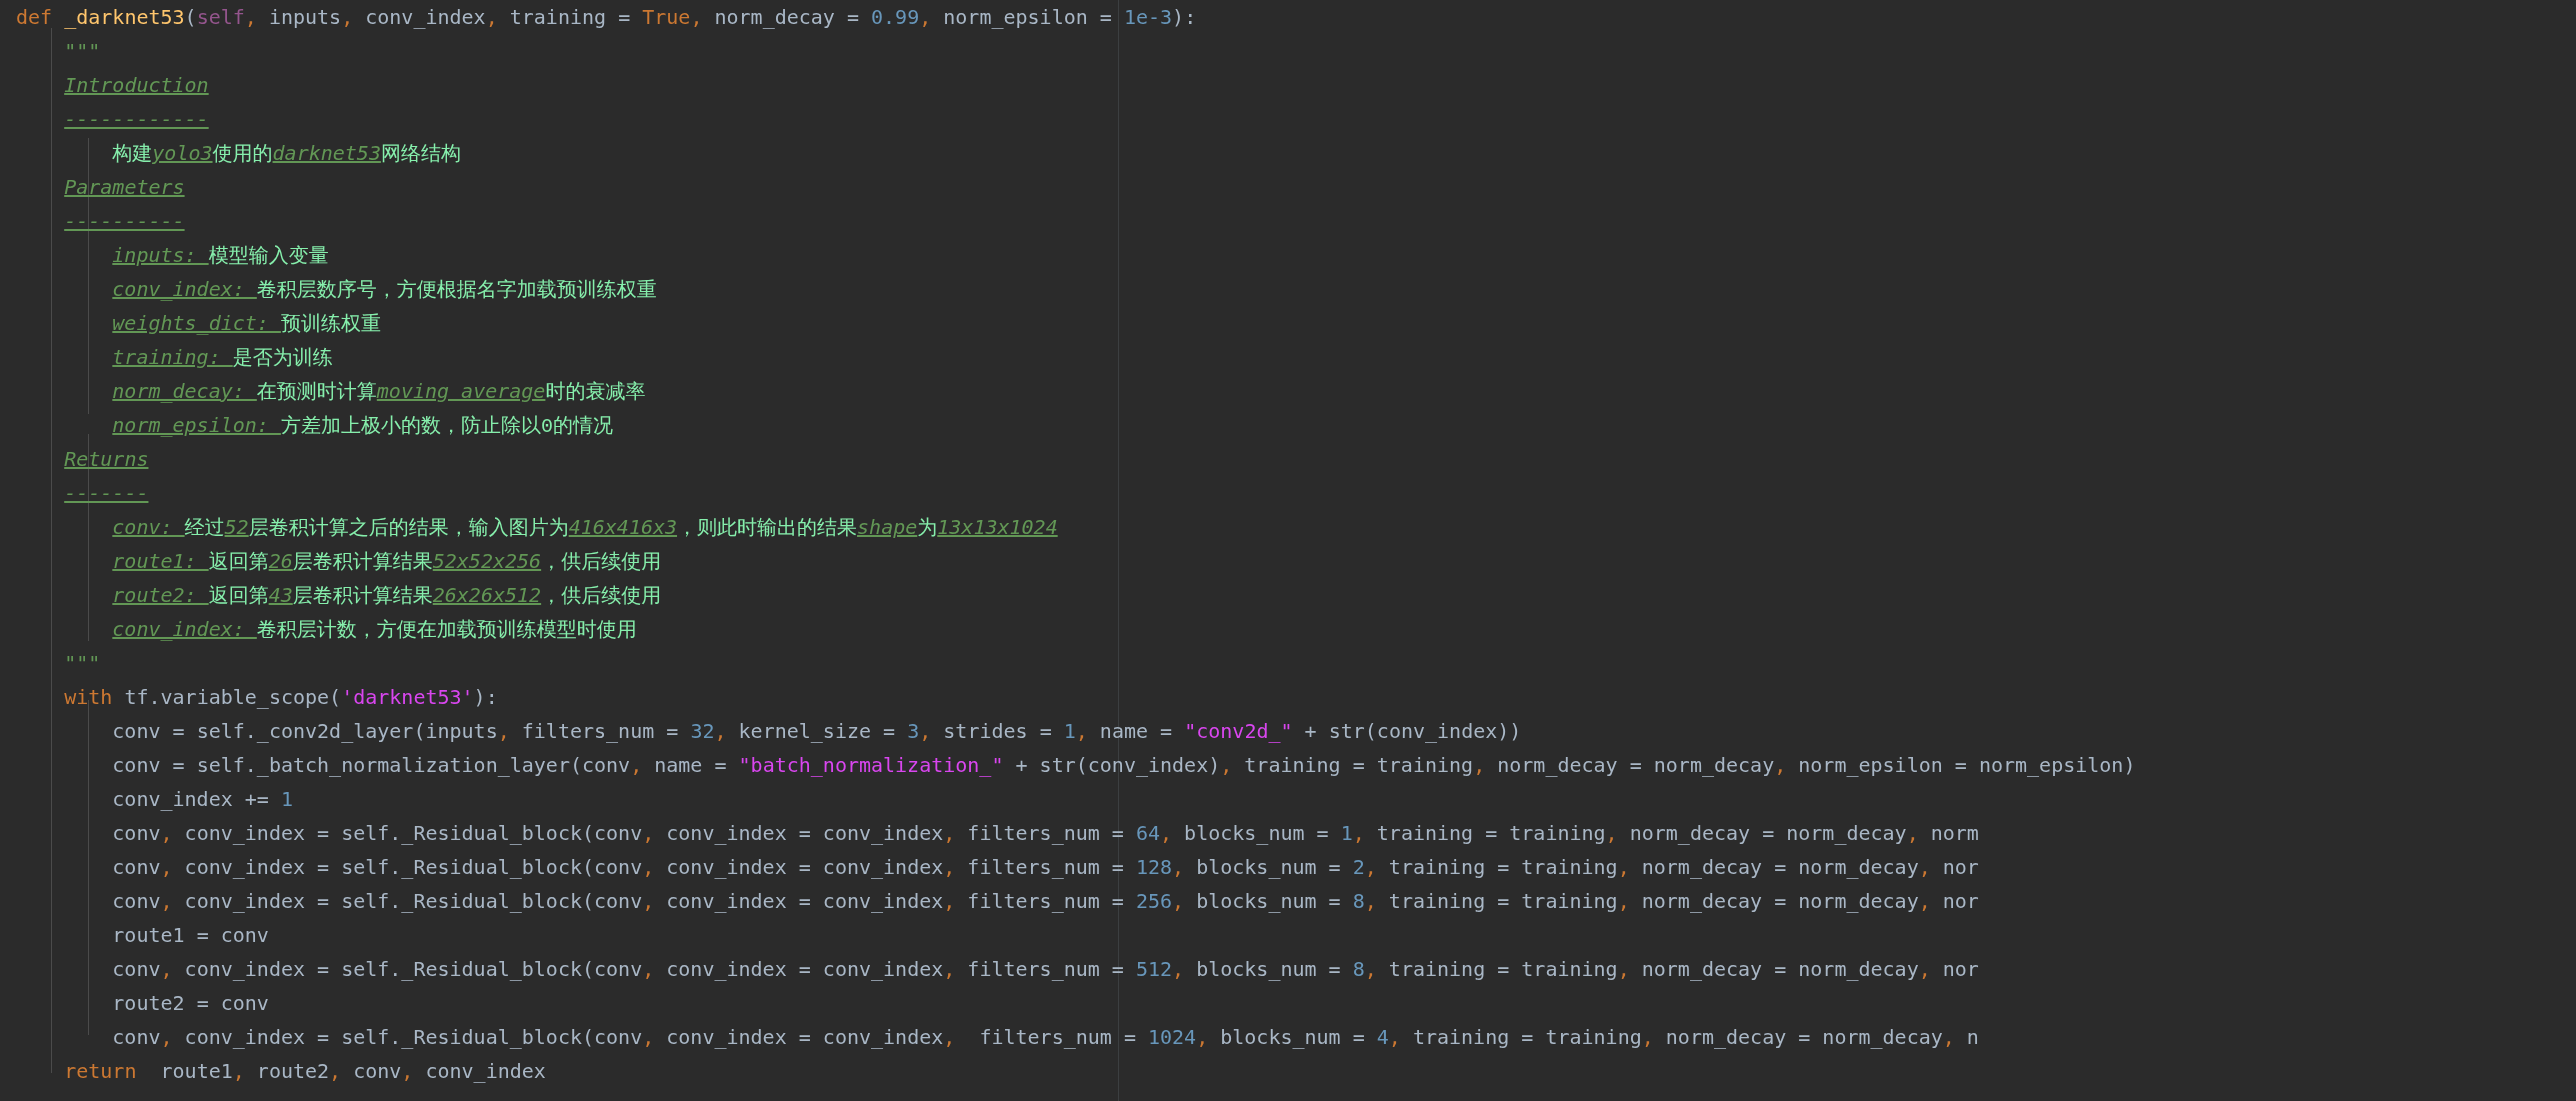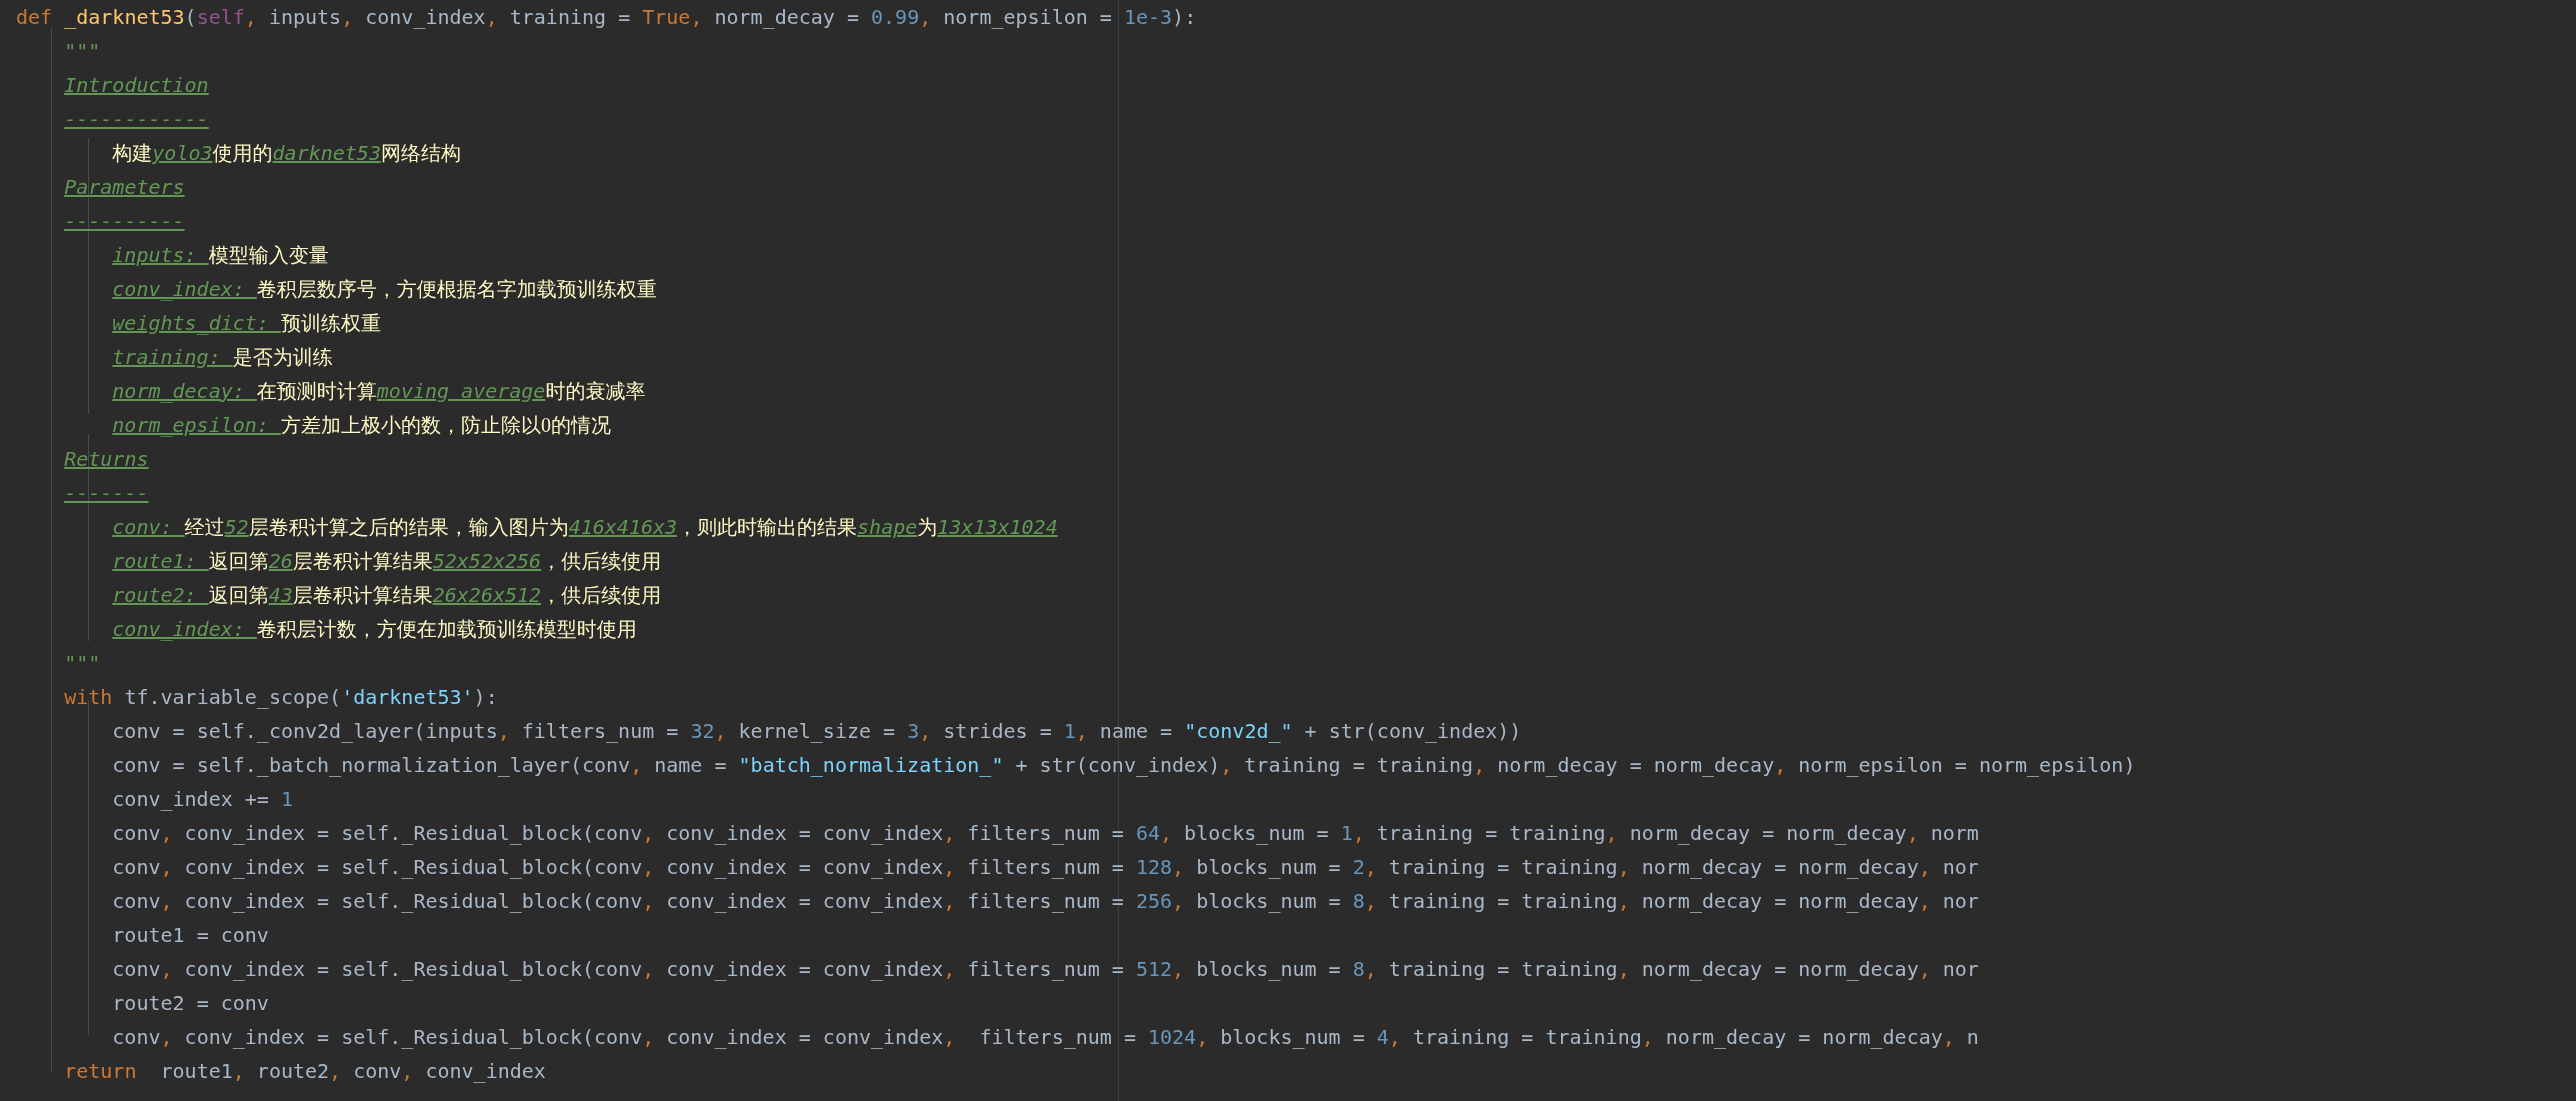--- a/index.html
+++ b/index.html
@@ -61,25 +61,25 @@
   }
 
   
   .kw      { color: #cc7832; }            
   .fn      { color: #ffc66d; }            
   .self    { color: #94558d; }            
   .id      { color: #a9b7c6; }            
   .punc    { color: #a9b7c6; }            
   .comma   { color: #cc7832; }            
   .num     { color: #6897bb; }            
-  .str     { color: #7dd3fc; }            
+  .str     { color: #d946ef; }            
   .doc     { color: #629755; font-style: italic; text-decoration: underline; }
   .docq    { color: #629755; }            
-  .cjk     { color: #fef9c3; font-style: normal;
-             font-family: Liberation Serif, serif; }
+  .cjk     { color: #86efac; font-style: normal;
+             font-family: Liberation Mono, monospace; }
 
   
   .guide {
     position: absolute;
     width: 1px;
     background: #4b4b4b;
   }
 </style>
 </head>
 <body>

